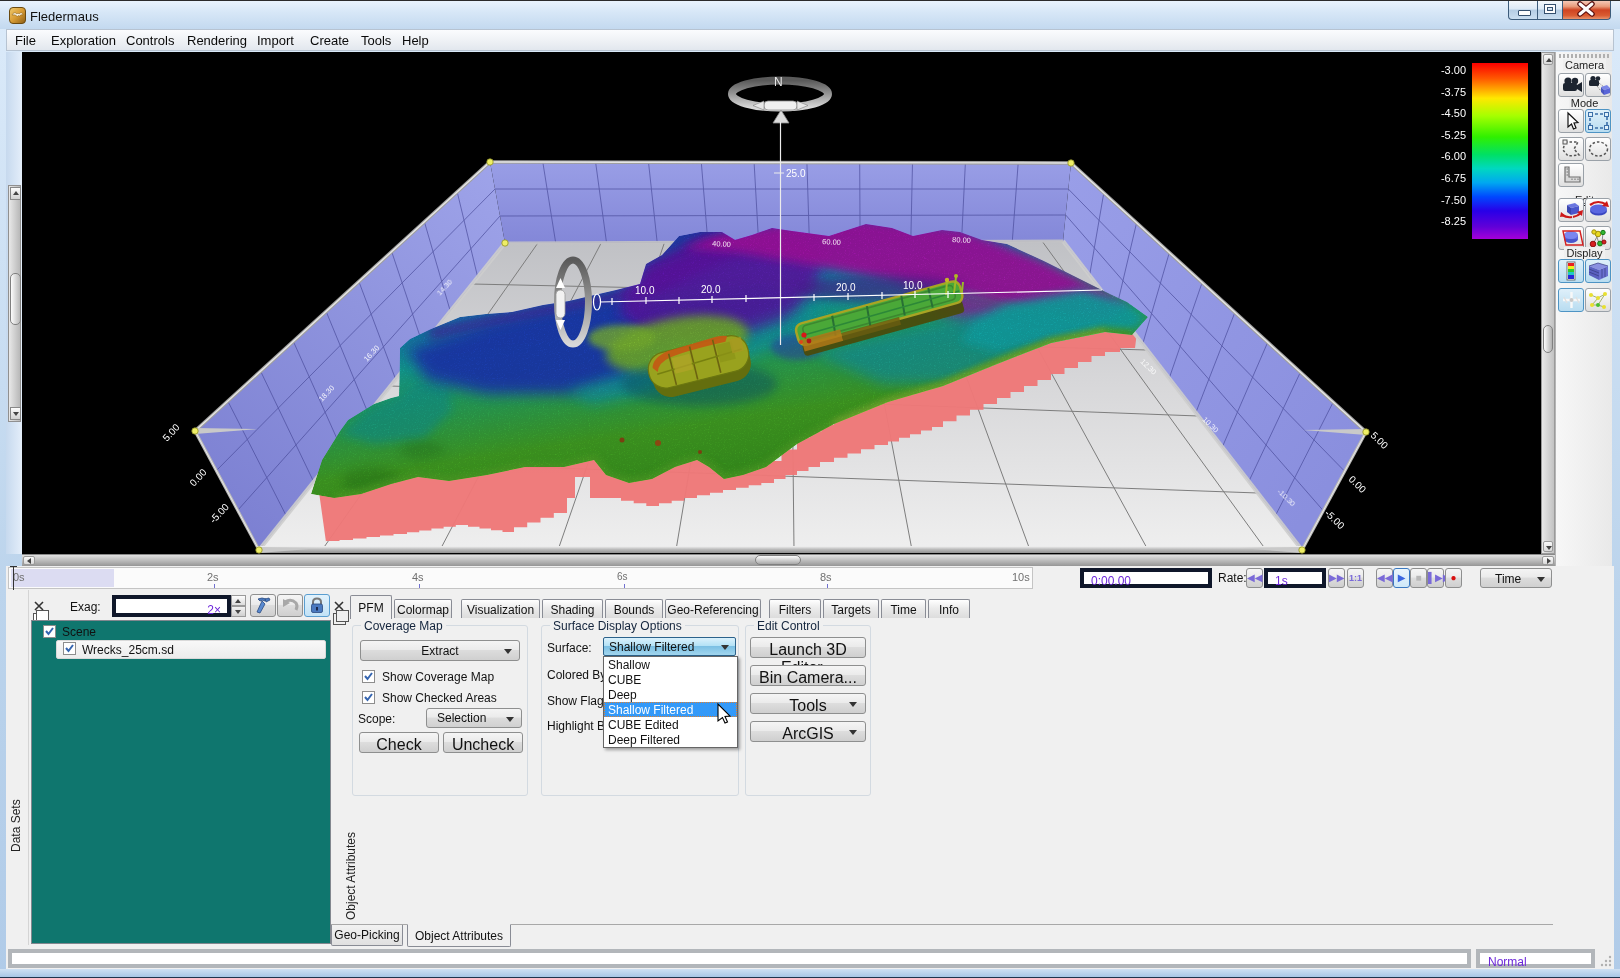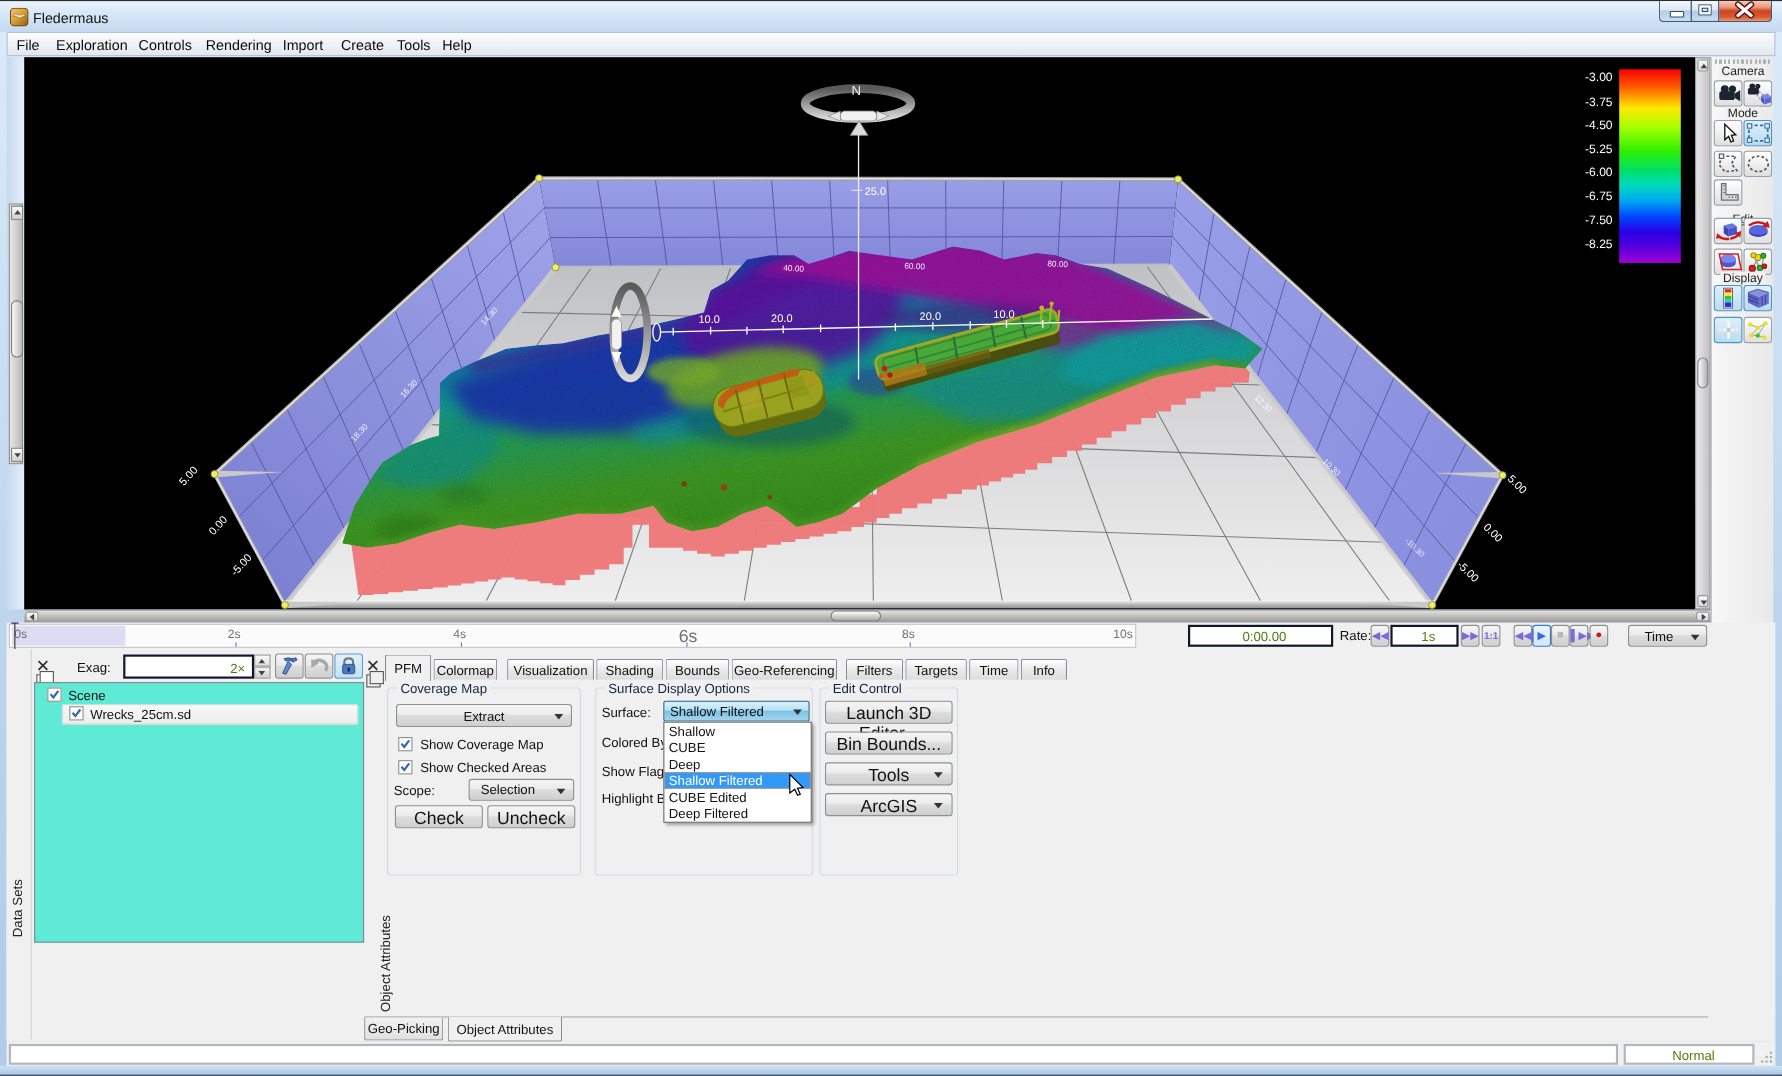--- a/index.html
+++ b/index.html
@@ -39,22 +39,22 @@
  background:linear-gradient(to right,#f7f7f7,#e9e9e9);
  border-left:1px solid #b5b5b5;box-sizing:border-box;}
 
 #timeline{position:absolute;left:6px;top:566px;width:1608px;height:24px;background:#f0f0f0;}
 
 #dock{position:absolute;left:6px;top:590px;width:1608px;height:357px;background:#f0f0f0;}
 
 #statusbar{position:absolute;left:6px;top:947px;width:1608px;height:22px;background:#f0f0f0;}
 #botborder{position:absolute;left:0;top:969px;width:1620px;height:9px;
  background:linear-gradient(#cfe1f3,#a9c7e5);border-bottom:1px solid #20344c;box-sizing:border-box;}
-.field{position:absolute;background:#fff;border:2px solid #0f172a;box-sizing:border-box;
- font-size:12px;color:#4d7c0f;text-align:center;}
+.field{position:absolute;background:#fff;border:4px solid #0f172a;box-sizing:border-box;
+ font-size:12px;color:#6d28d9;}
 .btn{position:absolute;background:linear-gradient(#f5f5f5 0%,#ebebeb 45%,#dddddd 50%,#cfcfcf 100%);
  border:1px solid #8e8f8f;border-radius:3px;box-sizing:border-box;
  font-size:16px;color:#111;text-align:center;}
 .gbox{position:absolute;border:1px solid #d3dae1;border-radius:3px;box-sizing:border-box;}
 .gtitle{position:absolute;top:-7px;left:8px;background:#f0f0f0;padding:0 3px;font-size:12px;color:#13243c;}
 .cb{position:absolute;width:13px;height:13px;background:#fff;border:1px solid #8d8d8d;box-sizing:border-box;}
 .cb svg{position:absolute;left:0px;top:0px;}
 .lbl{position:absolute;font-size:12px;color:#111;white-space:nowrap;}
 .tab{position:absolute;top:9px;height:19px;background:linear-gradient(#ffffff,#ebebeb 45%,#dcdcdc);
  border:1px solid #898c95;border-bottom:none;border-radius:2px 2px 0 0;font-size:12px;color:#111;
@@ -532,21 +532,21 @@
         <circle cx="12" cy="16" r="2" fill="#48c030"></circle>
         <circle cx="18" cy="18" r="2" fill="#e8e030"></circle>
       </svg></div>
 </div>
 <div id="timeline">
   <div style="position:absolute;left:2px;top:1px;width:1025px;height:22px;background:#fbfbfb;border:1px solid #c4c4c4;box-sizing:border-box;">
     <div style="position:absolute;left:2px;top:1px;width:103px;height:18px;background:#dcdcf2;"></div>
     <div style="position:absolute;left:4px;top:3px;font-size:11px;color:#707070;">0s</div>
     <div style="position:absolute;left:198px;top:3px;font-size:11px;color:#707070;">2s</div>
     <div style="position:absolute;left:403px;top:3px;font-size:11px;color:#707070;">4s</div>
-    <div style="position:absolute;left:608px;top:3px;font-size:16px;color:#707070;">6s</div>
+    <div style="position:absolute;left:608px;top:3px;font-size:10px;color:#707070;">6s</div>
     <div style="position:absolute;left:811px;top:3px;font-size:11px;color:#707070;">8s</div>
     <div style="position:absolute;left:1003px;top:3px;font-size:11px;color:#707070;">10s</div>
     <div style="position:absolute;left:205px;bottom:0;width:1px;height:4px;background:#7070d0;"></div>
     <div style="position:absolute;left:410px;bottom:0;width:1px;height:4px;background:#7070d0;"></div>
     <div style="position:absolute;left:615px;bottom:0;width:1px;height:4px;background:#7070d0;"></div>
     <div style="position:absolute;left:818px;bottom:0;width:1px;height:4px;background:#7070d0;"></div>
     <div style="position:absolute;left:4px;top:-2px;width:1px;height:26px;background:#333;"></div>
     <div style="position:absolute;left:1px;top:-2px;width:7px;height:1px;background:#333;"></div>
     <div style="position:absolute;left:1px;top:24px;width:7px;height:1px;background:#333;"></div>
   </div>
@@ -600,21 +600,21 @@
       </svg></div>
   <div class="btn" style="left:271px;top:4px;width:26px;height:23px;"><svg width="22" height="19" viewBox="0 0 22 19" style="margin-top:1px">
 <path d="M6,6 Q12,2 17,7 Q19,10 17,14" fill="none" stroke="#a8a8a8" stroke-width="3"></path>
 <polygon points="4,3 4,11 11,7" fill="#a8a8a8"></polygon>
       </svg></div>
   <div class="btn" style="left:298px;top:4px;width:26px;height:23px;background:linear-gradient(#e2f2fc,#c2e2f6);border-color:#5a9ed0;"><svg width="22" height="19" viewBox="0 0 22 19" style="margin-top:1px">
 <path d="M7,9 V6 Q7,2.5 11,2.5 Q15,2.5 15,6 V9" fill="none" stroke="#787878" stroke-width="2"></path>
 <rect x="5.5" y="8" width="11" height="8.5" rx="1.5" fill="#4a7ac0" stroke="#2a4a80" stroke-width="0.8"></rect>
 <rect x="10" y="11" width="2" height="3.5" fill="#1a2a50"></rect>
       </svg></div>
-  <div style="position:absolute;left:25px;top:30px;width:300px;height:237px;background:#5eead4;border:1px solid #82878f;box-sizing:border-box;">
+  <div style="position:absolute;left:25px;top:30px;width:300px;height:324px;background:#0f766e;border:1px solid #82878f;box-sizing:border-box;">
     <div class="cb" style="left:11px;top:4px;">
         <svg width="11" height="11">
           <path d="M2,5 L4.5,8 L9,2" stroke="#3565b0" stroke-width="2" fill="none"></path>
         </svg>
       </div>
     <div class="lbl" style="left:30px;top:4px;">Scene</div>
     <div style="position:absolute;left:24px;top:19px;width:268px;height:17px;background:linear-gradient(#f8f8f8,#ececec);border:1px solid #d9d9d9;border-radius:2px;"></div>
     <div class="cb" style="left:31px;top:21px;">
         <svg width="11" height="11">
           <path d="M2,5 L4.5,8 L9,2" stroke="#3565b0" stroke-width="2" fill="none"></path>
@@ -692,21 +692,21 @@
     <div style="position:absolute;left:4px;top:76px;">Deep Filtered</div>
   </div>
   <svg style="position:absolute;left:709px;top:112px;z-index:25;" width="18" height="24" xmlns="http://www.w3.org/2000/svg">
     <path d="M3,2 L3,19 L7.5,15.5 L10,21 L12.5,20 L10,14.5 L15,14 Z" fill="#fff" stroke="#000" stroke-width="1.1"></path>
   </svg>
 
   <div class="gbox" style="left:739px;top:35px;width:126px;height:171px;">
       <div class="gtitle">Edit Control</div>
     </div>
   <div class="btn" style="left:744px;top:47px;width:116px;height:21px;padding-top:3px;">Launch 3D Editor...</div>
-  <div class="btn" style="left:744px;top:75px;width:116px;height:21px;padding-top:3px;">Bin Bounds...</div>
+  <div class="btn" style="left:744px;top:75px;width:116px;height:21px;padding-top:3px;">Bin Camera...</div>
   <div class="btn" style="left:744px;top:103px;width:116px;height:21px;padding-top:3px;">Tools<span class="arr" style="right:8px;top:8px;"></span></div>
   <div class="btn" style="left:744px;top:131px;width:116px;height:21px;padding-top:3px;">ArcGIS<span class="arr" style="right:8px;top:8px;"></span></div>
 
   <div style="position:absolute;left:325px;top:334px;width:1222px;height:1px;background:#a8a8a8;"></div>
   <div style="position:absolute;left:325px;top:335px;width:72px;height:21px;background:linear-gradient(#f2f2f2,#e0e0e0);border:1px solid #898c95;border-top:none;border-radius:0 0 2px 2px;box-sizing:border-box;font-size:12px;color:#111;text-align:center;padding-top:3px;">Geo-Picking</div>
   <div style="position:absolute;left:401px;top:334px;width:104px;height:23px;background:#f0f0f0;border:1px solid #898c95;border-top:1px solid #f0f0f0;border-radius:0 0 2px 2px;box-sizing:border-box;font-size:12px;color:#111;text-align:center;padding-top:4px;">Object Attributes</div>
 </div>
 <div id="statusbar">
   <div class="field" style="left:2px;top:2px;width:1463px;height:19px;border-color:#b2b6ba;"></div>
   <div class="field" style="left:1470px;top:2px;width:119px;height:19px;border-color:#b2b6ba;padding:2px 0 0 8px;">Normal</div>

